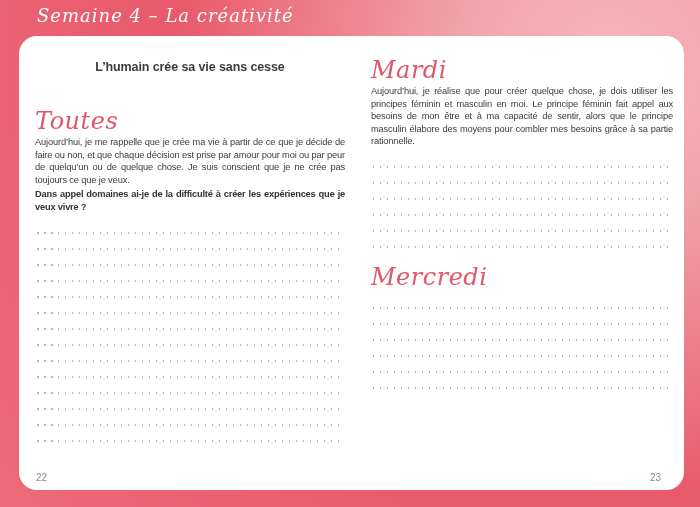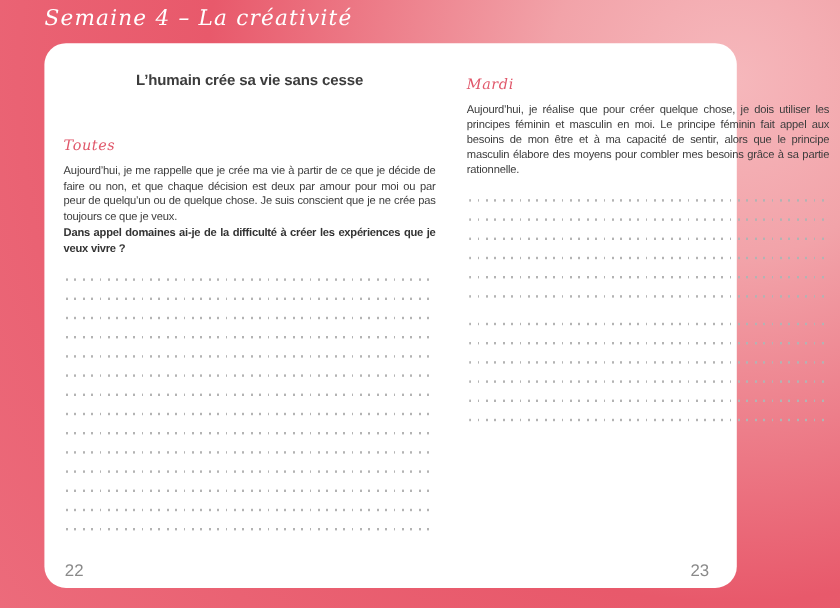--- a/index.html
+++ b/index.html
@@ -12,73 +12,73 @@
   .stage{
     position:relative;width:700px;height:507px;
     background:radial-gradient(circle at 87% 13%, var(--band-light) 0%, var(--band-mid) 20%, var(--band) 58%, #ec6b7b 100%);
   }
   .book-title{
     position:absolute;left:37px;top:5px;
     font-family:"DejaVu Serif",serif;font-style:italic;
     font-size:18px;color:#ffffff;letter-spacing:1px;
   }
   .panel{
-    position:absolute;left:37px;top:36px;width:577px;height:454px;
+    position:absolute;left:19px;top:36px;width:665px;height:454px;
     background:#ffffff;border-radius:18px;
   }
   .col{position:absolute;top:22px;}
   .col-left{left:16px;width:310px;}
   .col-right{left:352px;width:302px;}
   .intro{
     text-align:center;font-weight:bold;color:var(--ink);
     font-size:12.5px;line-height:19px;letter-spacing:-0.1px;
     padding:0 8px;
   }
   .day-heading{
     font-family:"DejaVu Serif",serif;font-style:italic;
-    font-size:12px;color:var(--accent);line-height:24px;letter-spacing:0.5px;
+    font-size:24px;color:var(--accent);line-height:24px;letter-spacing:0.5px;
   }
   .col-left .day-heading{margin-top:32px;}
   .day-heading.second{margin-top:14px;}
   .body-text{
     margin-top:3px;font-size:9.3px;line-height:12.6px;color:var(--ink);
     text-align:justify;letter-spacing:-0.15px;
   }
   .question{
     margin-top:2px;font-size:9.3px;line-height:12.6px;color:#333333;
     font-weight:bold;text-align:justify;letter-spacing:-0.2px;
   }
   .lines{margin-top:7px;}
   .dots{position:relative;height:16px;}
   .dots::after{
     content:"";position:absolute;left:2px;right:2px;bottom:3px;height:1.6px;
     background-image:repeating-linear-gradient(90deg,var(--dots) 0,var(--dots) 1.5px,transparent 1.5px,transparent 7px);
   }
   .page-num{
-    position:absolute;bottom:7px;font-size:14px;color:var(--pagenum);
+    position:absolute;bottom:7px;font-size:10px;color:var(--pagenum);
   }
   .page-num.left{left:17px;}
   .page-num.right{right:23px;}
 </style>
 </head>
 <body>
 
 <div class="stage">
 
   <div class="book-title">Semaine 4 – La créativité</div>
 
   <div class="panel">
 
     <div class="col col-left">
       <div class="intro">
         <div>L’humain crée sa vie sans cesse</div>
       </div>
 
       <div class="day-heading">Toutes</div>
-      <div class="body-text">Aujourd’hui, je me rappelle que je crée ma vie à partir de ce que je décide de faire ou non, et que chaque décision est deux par amour pour moi ou par peur de quelqu’un ou de quelque chose. Je suis conscient que je ne crée pas toujours ce que je veux.</div>
+      <div class="body-text">Aujourd’hui, je me rappelle que je crée ma vie à partir de ce que je décide de faire ou non, et que chaque décision est prise par amour pour moi ou par peur de quelqu’un ou de quelque chose. Je suis conscient que je ne crée pas toujours ce que je veux.</div>
       <div class="question">Dans appel domaines ai-je de la difficulté à créer les expériences que je veux vivre ?</div>
       <div class="lines">
           <div class="dots"></div>
           <div class="dots"></div>
           <div class="dots"></div>
           <div class="dots"></div>
           <div class="dots"></div>
           <div class="dots"></div>
           <div class="dots"></div>
           <div class="dots"></div>
@@ -96,20 +96,21 @@
       <div class="body-text">Aujourd’hui, je réalise que pour créer quelque chose, je dois utiliser les principes féminin et masculin en moi. Le principe féminin fait appel aux besoins de mon être et à ma capacité de sentir, alors que le principe masculin élabore des moyens pour combler mes besoins grâce à sa partie rationnelle.</div>
       <div class="lines">
           <div class="dots"></div>
           <div class="dots"></div>
           <div class="dots"></div>
           <div class="dots"></div>
           <div class="dots"></div>
           <div class="dots"></div>
         </div>
 
+      <div class="day-heading second">Mercredi</div>
       <div class="lines">
           <div class="dots"></div>
           <div class="dots"></div>
           <div class="dots"></div>
           <div class="dots"></div>
           <div class="dots"></div>
           <div class="dots"></div>
         </div>
     </div>
 

